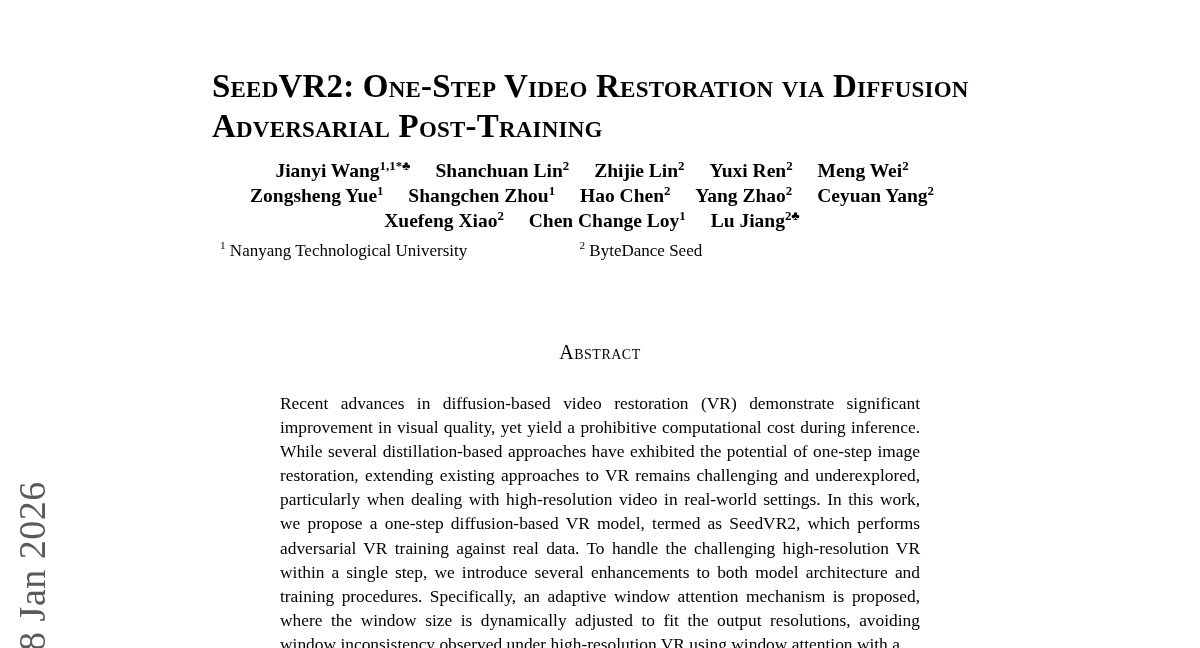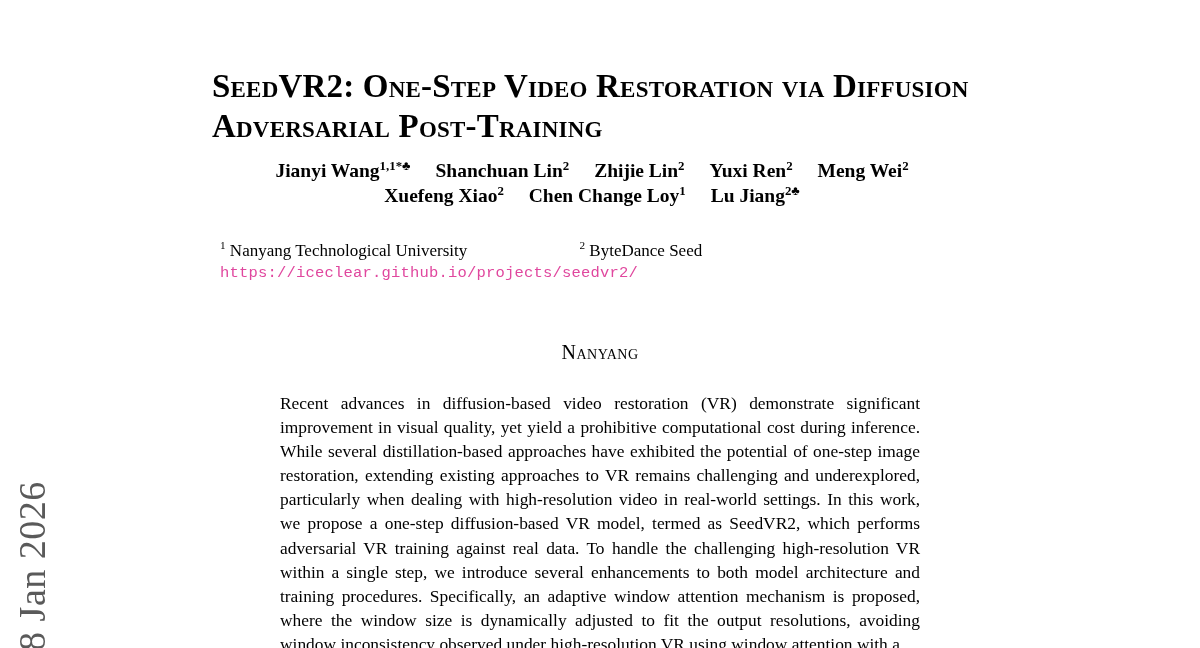--- a/index.html
+++ b/index.html
@@ -134,30 +134,36 @@
 
   <div class="authors">
     <span class="row">
       <span class="name">Jianyi Wang<sup>1,1*♣</sup></span>
       <span class="name">Shanchuan Lin<sup>2</sup></span>
       <span class="name">Zhijie Lin<sup>2</sup></span>
       <span class="name">Yuxi Ren<sup>2</sup></span>
       <span class="name">Meng Wei<sup>2</sup></span>
     </span>
     <span class="row">
+      <span class="name">Zongsheng Yue<sup>1</sup></span>
+      <span class="name">Shangchen Zhou<sup>1</sup></span>
+      <span class="name">Hao Chen<sup>2</sup></span>
+      <span class="name">Yang Zhao<sup>2</sup></span>
+      <span class="name">Ceyuan Yang<sup>2</sup></span>
+    </span>
+    <span class="row">
       <span class="name">Xuefeng Xiao<sup>2</sup></span>
       <span class="name">Chen Change Loy<sup>1</sup></span>
       <span class="name">Lu Jiang<sup>2♣</sup></span>
     </span>
   </div>
 
   <div class="affil">
     <span class="a1"><sup>1</sup> Nanyang Technological University</span>
     <span class="a2"><sup>2</sup> ByteDance Seed</span>
   </div>
 
-  <a class="project-link" href="#">https://iceclear.github.io/projects/seedvr2/</a>
 
-  <div class="abstract-head">Nanyang</div>
+  <div class="abstract-head">Abstract</div>
 
   <div class="abstract-body">Recent advances in diffusion-based video restoration (VR) demonstrate significant improvement in visual quality, yet yield a prohibitive computational cost during inference. While several distillation-based approaches have exhibited the potential of one-step image restoration, extending existing approaches to VR remains challenging and underexplored, particularly when dealing with high-resolution video in real-world settings. In this work, we propose a one-step diffusion-based VR model, termed as SeedVR2, which performs adversarial VR training against real data. To handle the challenging high-resolution VR within a single step, we introduce several enhancements to both model architecture and training procedures. Specifically, an adaptive window attention mechanism is proposed, where the window size is dynamically adjusted to fit the output resolutions, avoiding window inconsistency observed under high-resolution VR using window attention with a</div>
 
 </div>
 
 </body></html>

